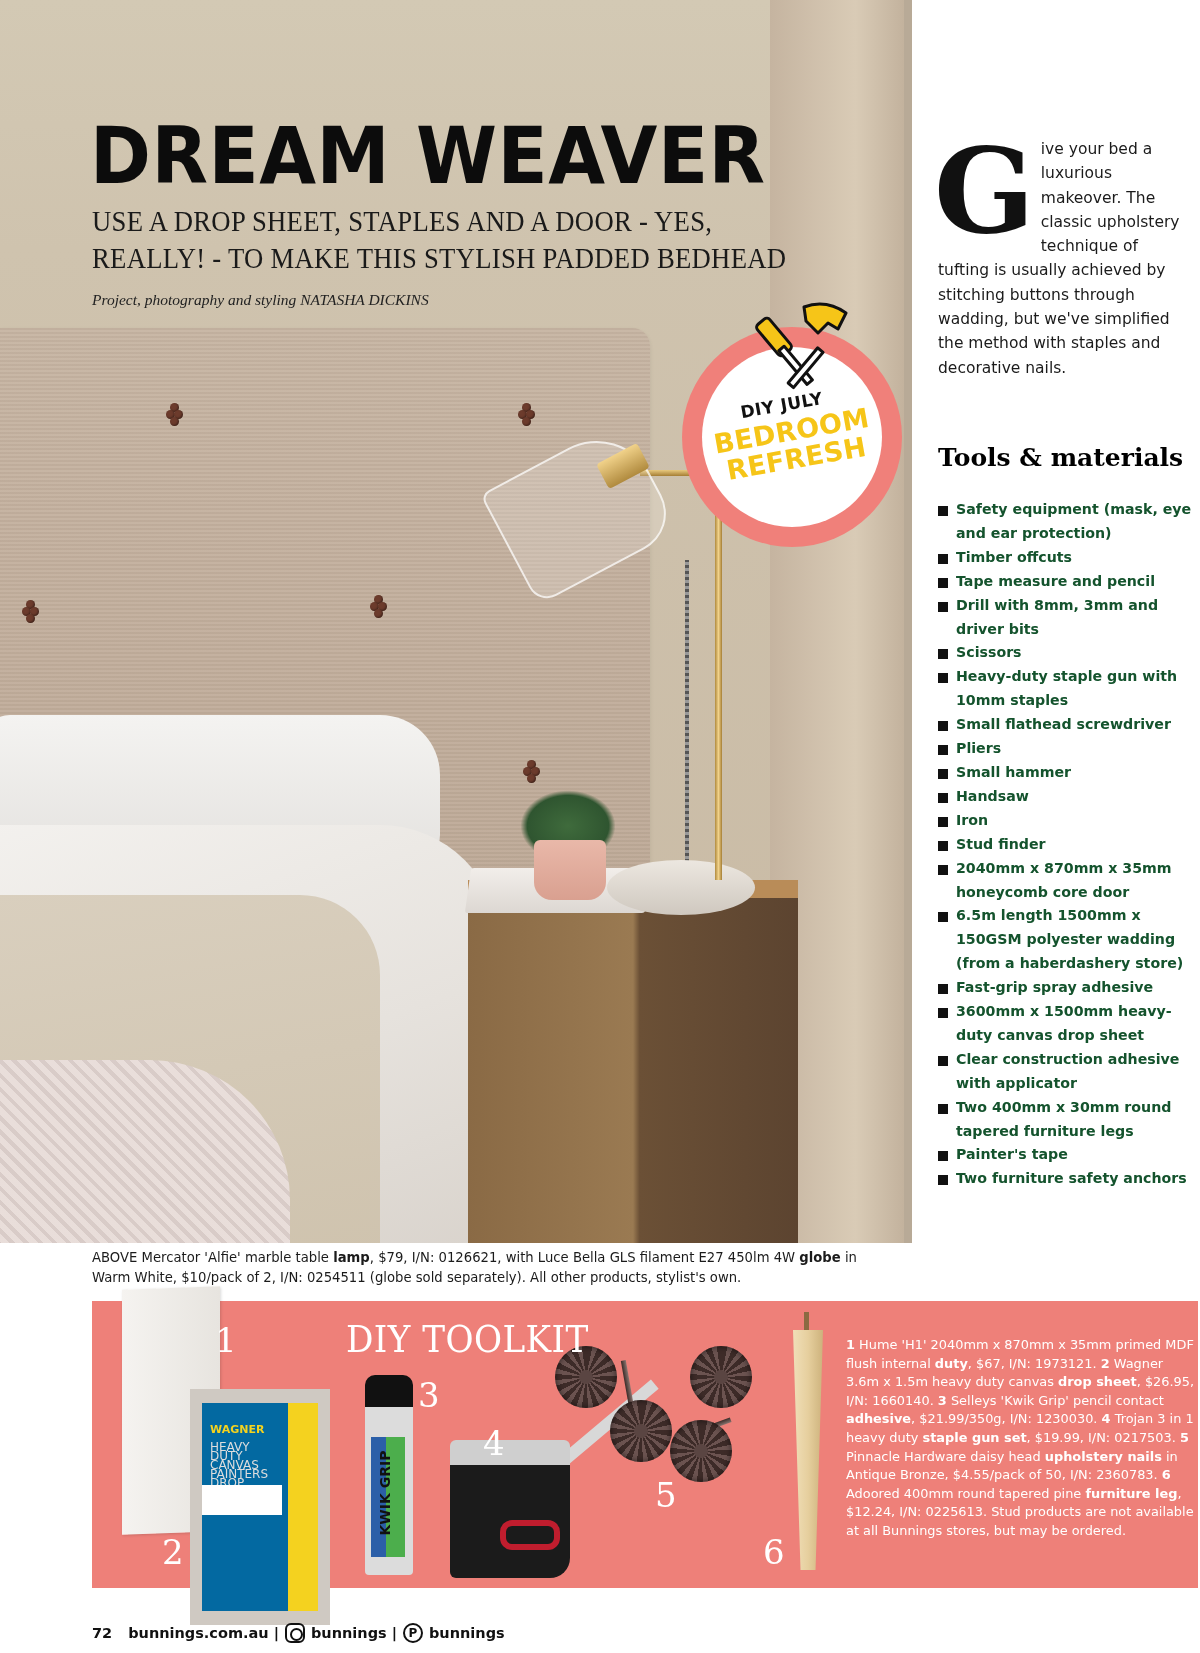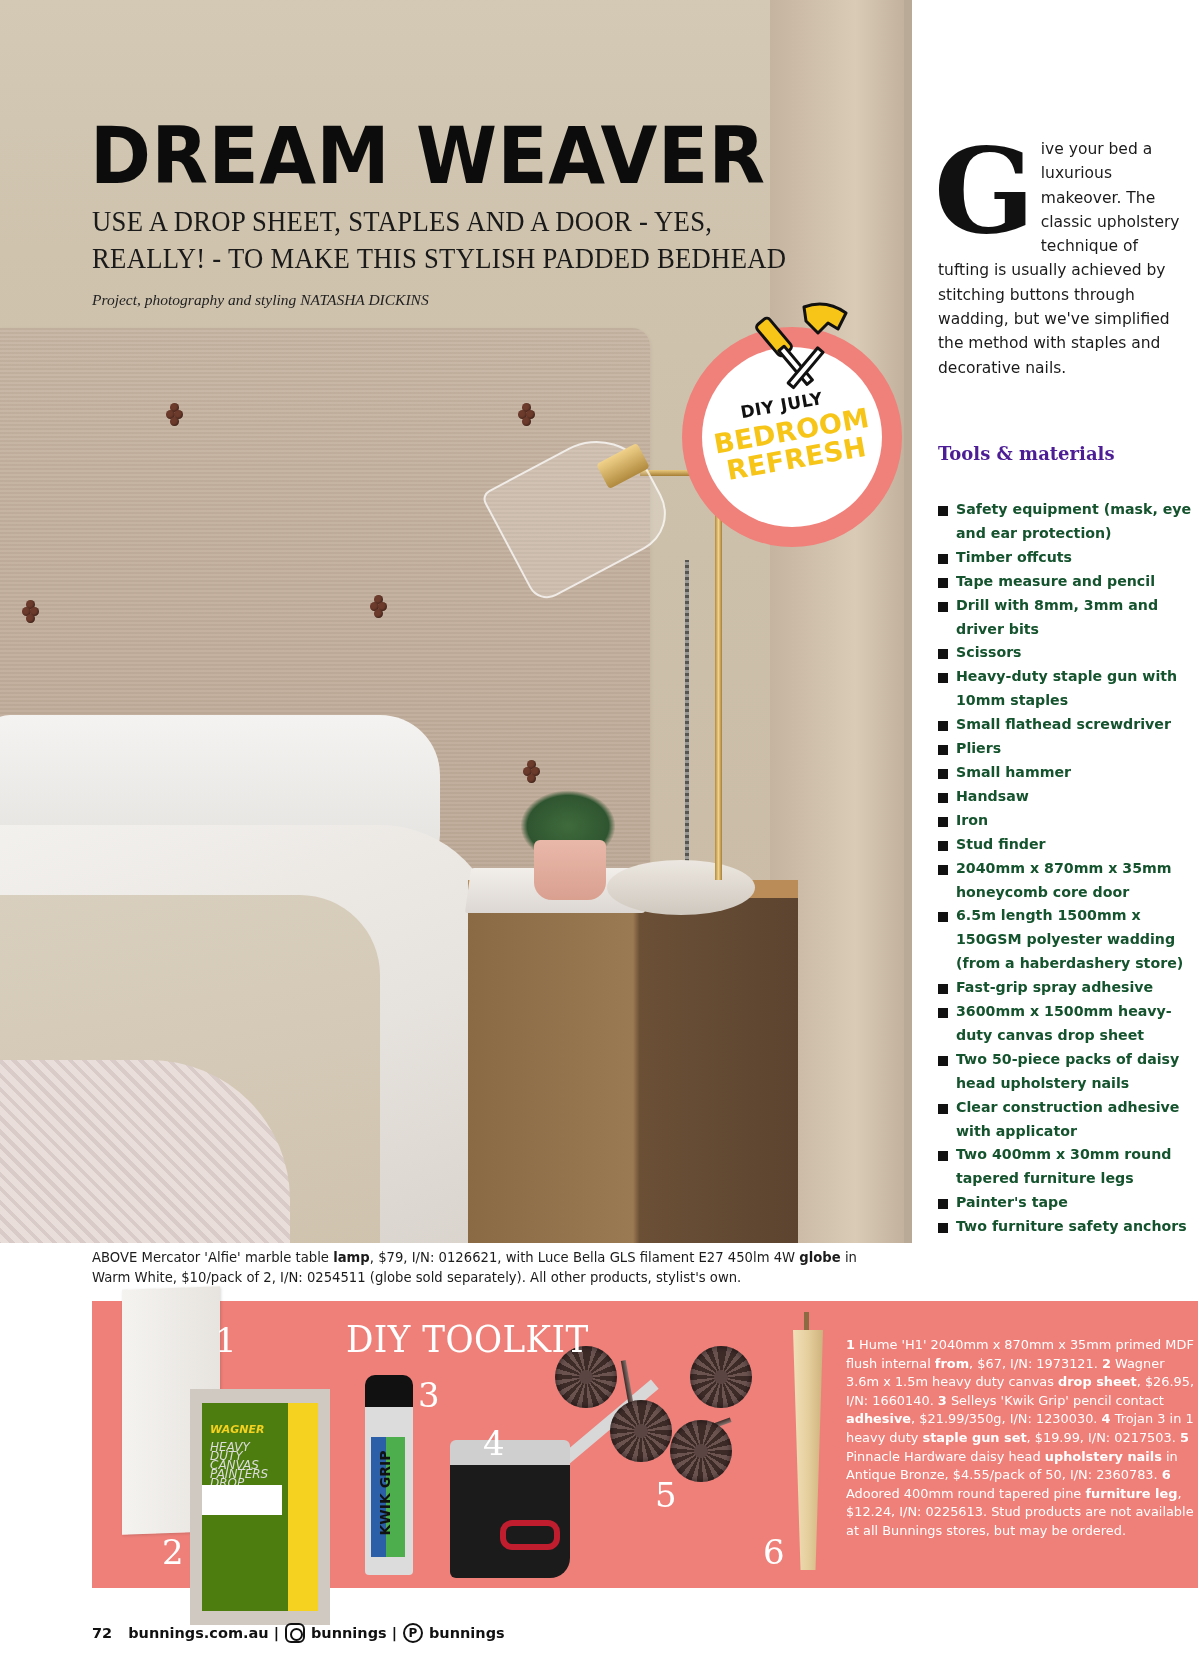--- a/index.html
+++ b/index.html
@@ -107,21 +107,21 @@
   .intro {
     position: absolute; left: 938px; top: 137px; width: 250px;
     font-size: 15.5px; line-height: 24.3px; color: #1b1b1b; font-family: "DejaVu Sans", sans-serif;
   }
   .dropcap {
     float: left; font-family: "DejaVu Serif", serif; font-weight: 700;
     font-size: 118px; line-height: 96px; height: 100px; margin: 6px 6px 0 -4px; color: #111;
   }
   .tools-heading {
     position: absolute; left: 938px; top: 443px;
-    font-family: "DejaVu Serif", serif; font-weight: 700; font-size: 18px; color: #4c1d95;
+    font-family: "DejaVu Serif", serif; font-weight: 700; font-size: 25px; color: #000000;
   }
   .tools-list {
     position: absolute; left: 938px; top: 498px; width: 262px; list-style: none;
   }
   .tools-list li {
     position: relative; padding-left: 18px; font-weight: 700; font-size: 14.2px;
     line-height: 23.9px; color: #14532d;
   }
   .tools-list li::before {
     content: ""; position: absolute; left: 0; top: 8px; width: 10px; height: 10px; background: #111;
@@ -142,21 +142,21 @@
   .tk-title {
     position: absolute; left: 346px; top: 1317px;
     font-family: "DejaVu Serif", serif; font-size: 38px; color: #fff; letter-spacing: 0.5px;
     transform: scaleX(0.9); transform-origin: left top;
   }
   .num { position: absolute; font-family: "DejaVu Serif", serif; color: #fff; font-size: 34px; }
   .prod-door { position: absolute; left: 122px; top: 1288px; width: 98px; height: 245px;
     background: linear-gradient(90deg,#f5f3f0,#e7e4df); box-shadow: 1px 1px 3px rgba(0,0,0,0.15); transform: skewY(-2deg); }
   .prod-sheet { position: absolute; left: 190px; top: 1389px; width: 140px; height: 236px;
     background: #cfc9c2; padding: 14px 12px; }
-  .prod-sheet .inner { width: 100%; height: 100%; background: #4d7c0f; position: relative; font-style: italic; }
+  .prod-sheet .inner { width: 100%; height: 100%; background: #0369a1; position: relative; }
   .prod-sheet .yel { position:absolute; right:0; top:0; width: 30px; height: 100%; background: #f4d21f; }
   .prod-sheet .brand { position:absolute; left: 8px; top: 20px; color: #f4d21f; font-weight:700; font-size: 11px; }
   .prod-sheet .sub { position:absolute; left: 8px; top: 40px; color: #ddd; font-size: 12px; line-height: 9px; width: 70px; }
   .prod-sheet .band { position:absolute; left:0; top: 82px; width: 80px; height: 30px; background:#fff; }
   .prod-spray { position: absolute; left: 365px; top: 1375px; width: 48px; height: 200px;
     background: linear-gradient(180deg,#111 0 16%, #dcdcdc 16% 100%); border-radius: 10px 10px 4px 4px; }
   .prod-spray .lbl { position:absolute; left: 6px; top: 62px; width: 34px; height: 120px; background: linear-gradient(90deg,#2b5fa8 0 45%, #4cae4c 45% 100%); }
   .prod-spray .kg { position:absolute; left: -22px; top: 110px; transform: rotate(-90deg); font-weight:700; font-size: 14px; color:#111; white-space: nowrap; }
   .prod-stapler { position: absolute; left: 450px; top: 1440px; width: 120px; height: 138px;
     background: linear-gradient(180deg,#cfcfcf 0 18%, #1b1b1b 18% 100%); border-radius: 6px 6px 20px 6px; }
@@ -276,21 +276,20 @@
   <li>Small flathead screwdriver</li>
   <li>Pliers</li>
   <li>Small hammer</li>
   <li>Handsaw</li>
   <li>Iron</li>
   <li>Stud finder</li>
   <li>2040mm x 870mm x 35mm honeycomb core door</li>
   <li>6.5m length 1500mm x 150GSM polyester wadding (from a haberdashery store)</li>
   <li>Fast-grip spray adhesive</li>
   <li>3600mm x 1500mm heavy-duty canvas drop sheet</li>
-  <li>Two 50-piece packs of daisy head upholstery nails</li>
   <li>Clear construction adhesive with applicator</li>
   <li>Two 400mm x 30mm round tapered furniture legs</li>
   <li>Painter's tape</li>
   <li>Two furniture safety anchors</li>
 </ul>
 
 <p class="caption">
   <span>ABOVE</span><span> Mercator 'Alfie' marble table </span><b>lamp</b><span>, $79, I/N: 0126621, with Luce Bella GLS filament E27 450lm 4W </span><b>globe</b><span> in Warm White, $10/pack of 2, I/N: 0254511 (globe sold separately). All other products, stylist's own.</span>
 </p>
 
@@ -327,21 +326,21 @@
 <div class="tk-title">DIY TOOLKIT</div>
 
 <div class="num" style="left:215px;top:1320px">1</div>
 <div class="num" style="left:162px;top:1532px">2</div>
 <div class="num" style="left:418px;top:1375px">3</div>
 <div class="num" style="left:483px;top:1423px">4</div>
 <div class="num" style="left:655px;top:1475px">5</div>
 <div class="num" style="left:763px;top:1532px">6</div>
 
 <div class="tk-text">
-  <b>1</b><span> Hume 'H1' 2040mm x 870mm x 35mm primed MDF flush internal </span><b>from</b><span>, $67, I/N: 1973121.</span>
+  <b>1</b><span> Hume 'H1' 2040mm x 870mm x 35mm primed MDF flush internal </span><b>duty</b><span>, $67, I/N: 1973121.</span>
   <b>2</b><span> Wagner 3.6m x 1.5m heavy duty canvas </span><b>drop sheet</b><span>, $26.95, I/N: 1660140.</span>
   <b>3</b><span> Selleys 'Kwik Grip' pencil contact </span><b>adhesive</b><span>, $21.99/350g, I/N: 1230030.</span>
   <b>4</b><span> Trojan 3 in 1 heavy duty </span><b>staple gun set</b><span>, $19.99, I/N: 0217503.</span>
   <b>5</b><span> Pinnacle Hardware daisy head </span><b>upholstery nails</b><span> in Antique Bronze, $4.55/pack of 50, I/N: 2360783.</span>
   <b>6</b><span> Adoored 400mm round tapered pine </span><b>furniture leg</b><span>, $12.24, I/N: 0225613.</span><span> Stud products are not available at all Bunnings stores, but may be ordered.</span>
 </div>
 
 <div class="footer">
   <span class="pg">72</span>
   <span>bunnings.com.au |</span>

